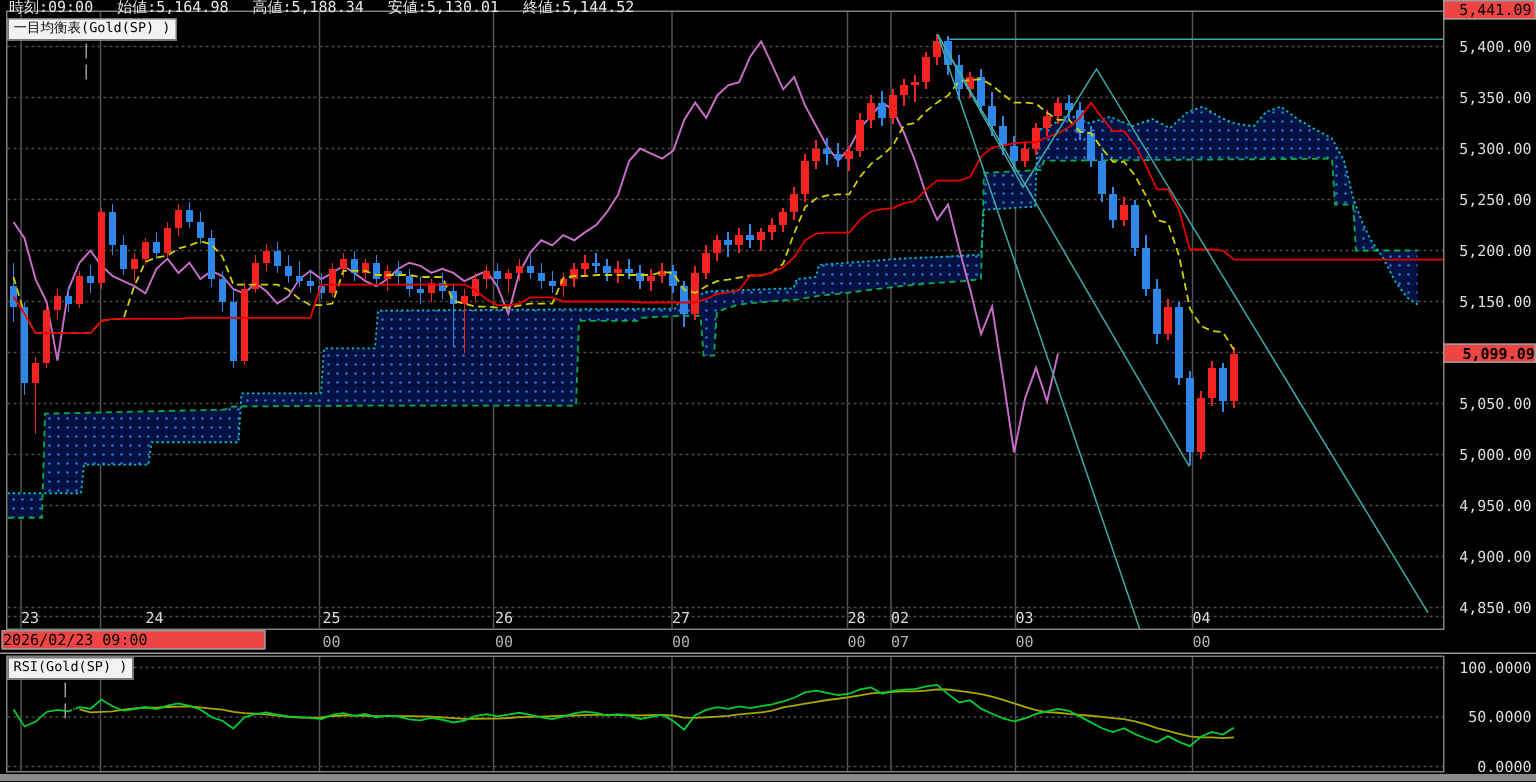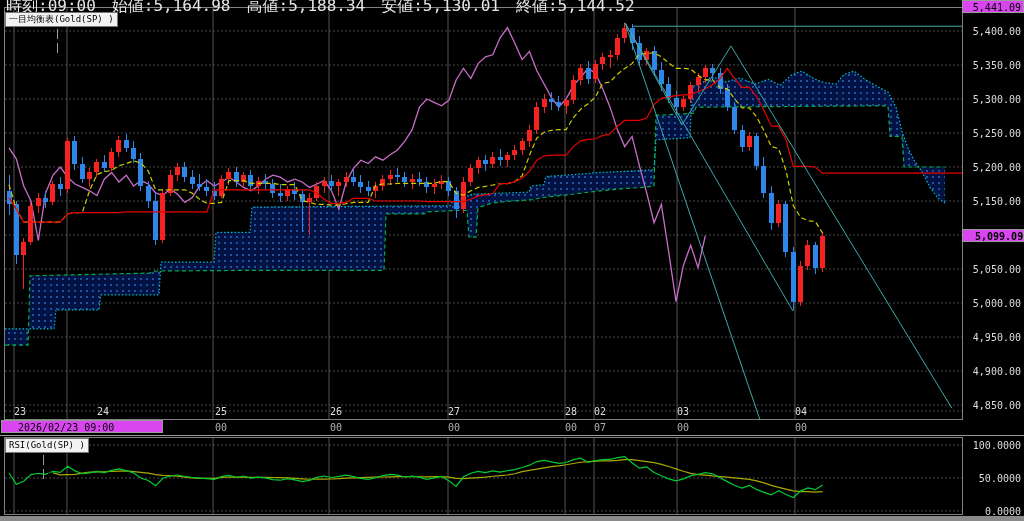--- a/index.html
+++ b/index.html
@@ -1,29 +1,29 @@
 <!DOCTYPE html>
 <html><head>
 <meta charset="utf-8">
 <style>
   html,body{margin:0;padding:0;background:#000;}
   .root{position:relative;width:1024px;height:521px;background:#000;overflow:hidden;
         font-family:"DejaVu Sans Mono","Liberation Mono",monospace;}
   svg{position:absolute;left:0;top:0;}
   .hdr{position:absolute;left:6px;top:0;height:12px;line-height:12px;display:flex;gap:16px;
-       color:#e6e6e6;font-size:16px;white-space:nowrap;z-index:5;}
+       color:#e6e6e6;font-size:10px;white-space:nowrap;z-index:5;}
   .tbox{position:absolute;height:13px;line-height:12px;background:#f2f2f2;color:#000;
         font-size:9px;padding:0 3px;border:1px solid #777;display:flex;align-items:center;gap:4px;
         z-index:6;white-space:nowrap;flex-direction:column;}
   .tbox .btn{cursor:default;border-left:1px solid #999;padding-left:3px;font-size:8px;line-height:10px;}
-  .badge{position:absolute;background:#d946ef;color:#000;font-size:10px;height:13px;line-height:13px;
+  .badge{position:absolute;background:#ef4444;color:#000;font-size:10px;height:13px;line-height:13px;
          z-index:6;border:1px solid #9a9a9a;box-sizing:border-box;}
   .badge.right{width:62px;text-align:right;padding-right:2px;}
   .badge.bold{font-weight:bold;padding-left:12px;}
-  .badge.date{width:162px;text-align:left;padding-left:16px;}
+  .badge.date{width:176px;text-align:left;padding-left:0;}
 </style>
 </head>
 <body>
 
 <div class="root">
 
   <div class="hdr">
     <span>時刻:09:00</span>
     <span>始値:5,164.98</span>
     <span>高値:5,188.34</span>

